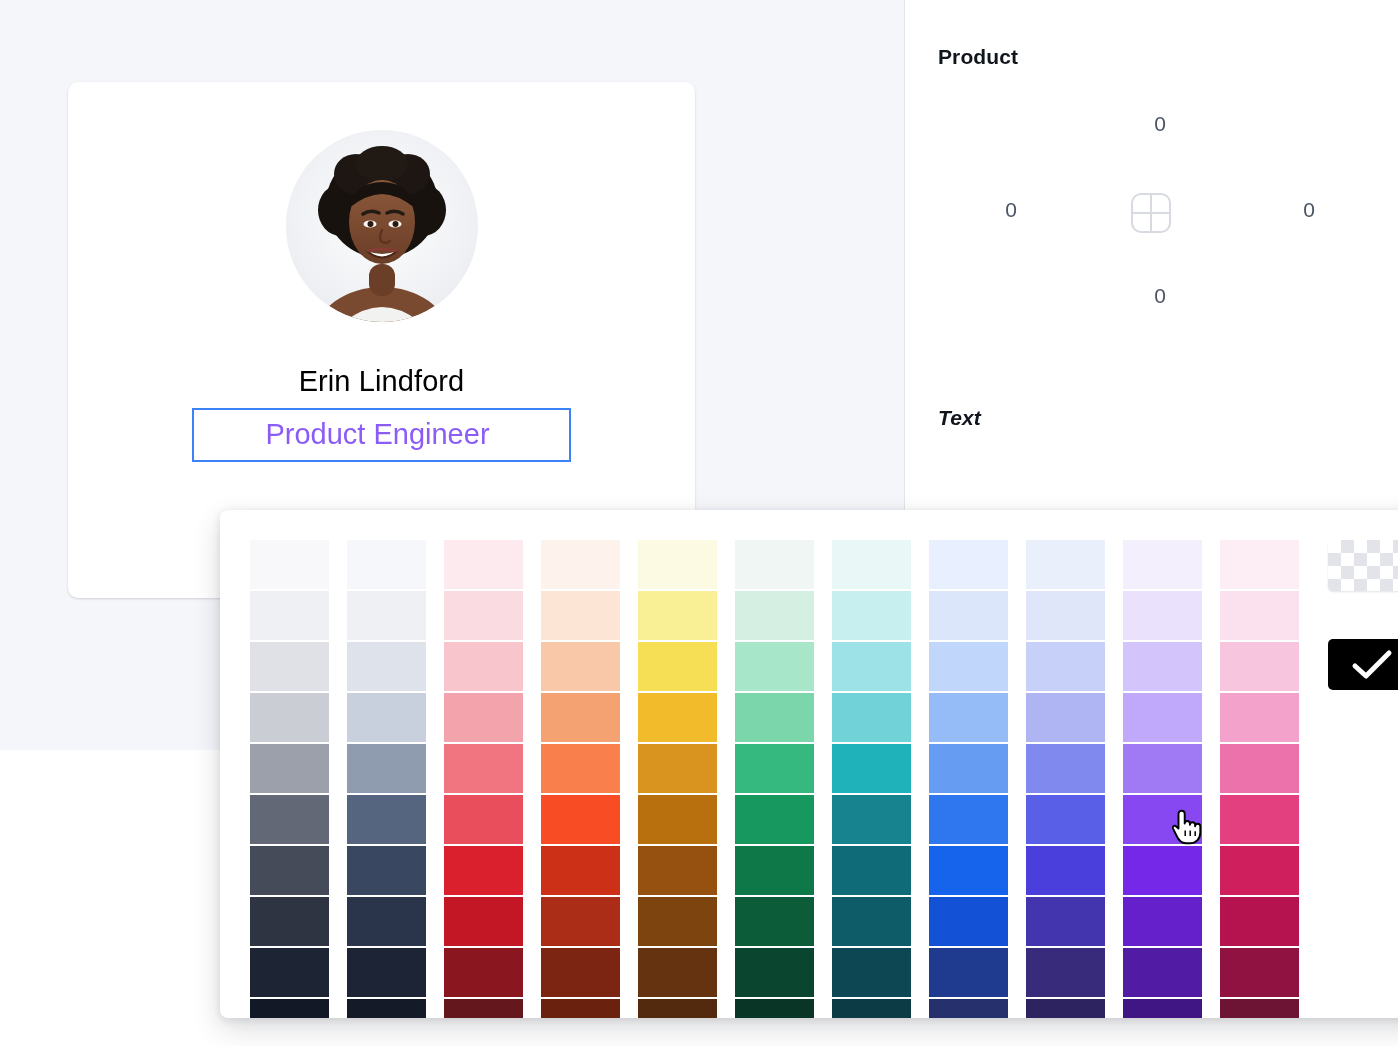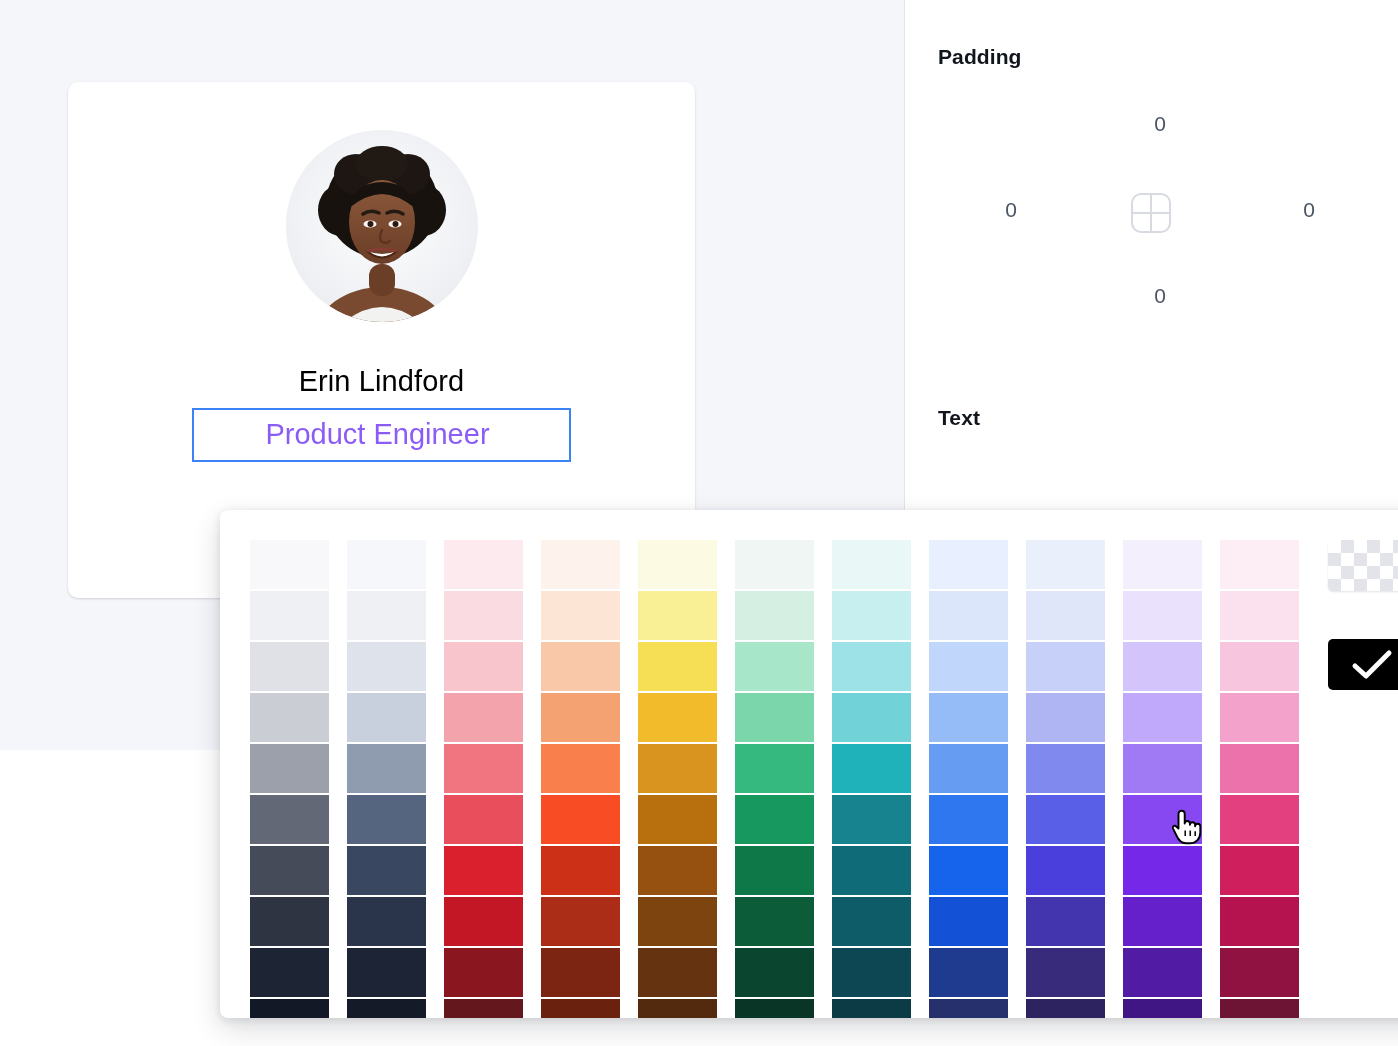--- a/index.html
+++ b/index.html
@@ -92,21 +92,21 @@
     background: #ffffff;
   }
   .section-title {
     position: absolute;
     font-size: 21px;
     font-weight: bold;
     color: #11151c;
     letter-spacing: 0.1px;
   }
   #padding-title { left: 32px; top: 45px; }
-  #text-title    { left: 32px; top: 406px; }
+  #text-title    { left: 32px; top: 406px; font-style: italic; }
 
   .pad-grid {
     position: absolute;
     left: 0; top: 96px;
     width: 492px; height: 240px;
   }
   .pad-val {
     position: absolute;
     font-size: 21px;
     color: #4b5563;
@@ -276,21 +276,21 @@
       <div class="card-text">
         <div class="person-name">Erin Lindford</div>
         <div class="role-box" style="color: rgb(139, 92, 246); border-color: rgb(59, 130, 246);">Product Engineer</div>
       </div>
 
     </div>
   </div>
 
   <div class="inspector">
 
-    <div class="section-title" id="padding-title">Padding</div>
+    <div class="section-title" id="padding-title">Product</div>
 
     <div class="pad-grid">
       <div class="pad-val pad-top">0</div>
       <div class="pad-val pad-left">0</div>
       <div class="pad-val pad-right">0</div>
       <div class="pad-val pad-bottom">0</div>
 
       <div class="pad-icon">
         <svg viewBox="0 0 42 42" xmlns="http://www.w3.org/2000/svg" aria-hidden="true">
           <rect x="2" y="2" width="38" height="38" rx="9" fill="none" stroke="#d7dae1" stroke-width="2"></rect>

